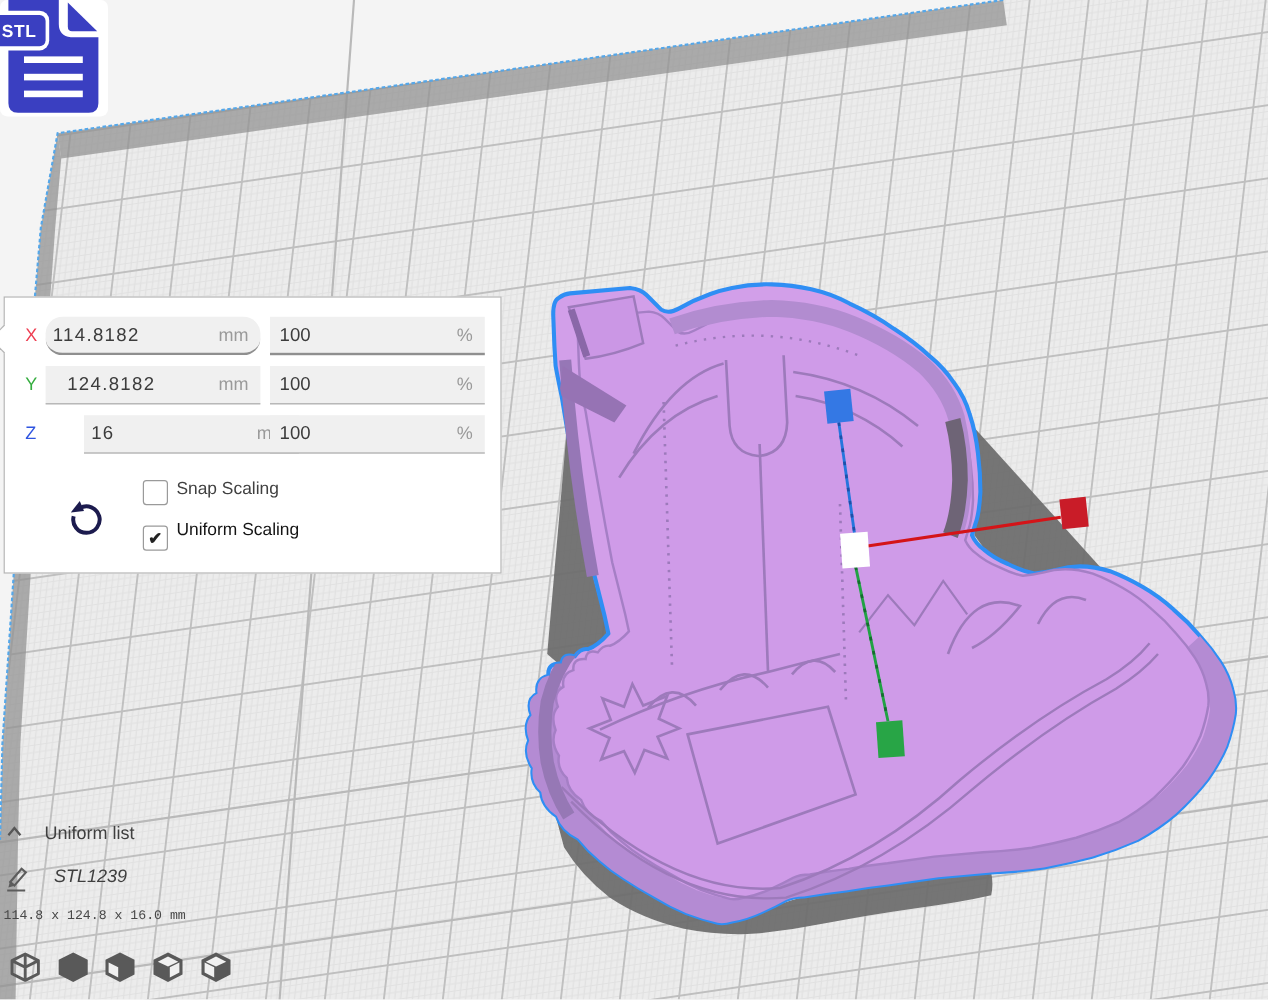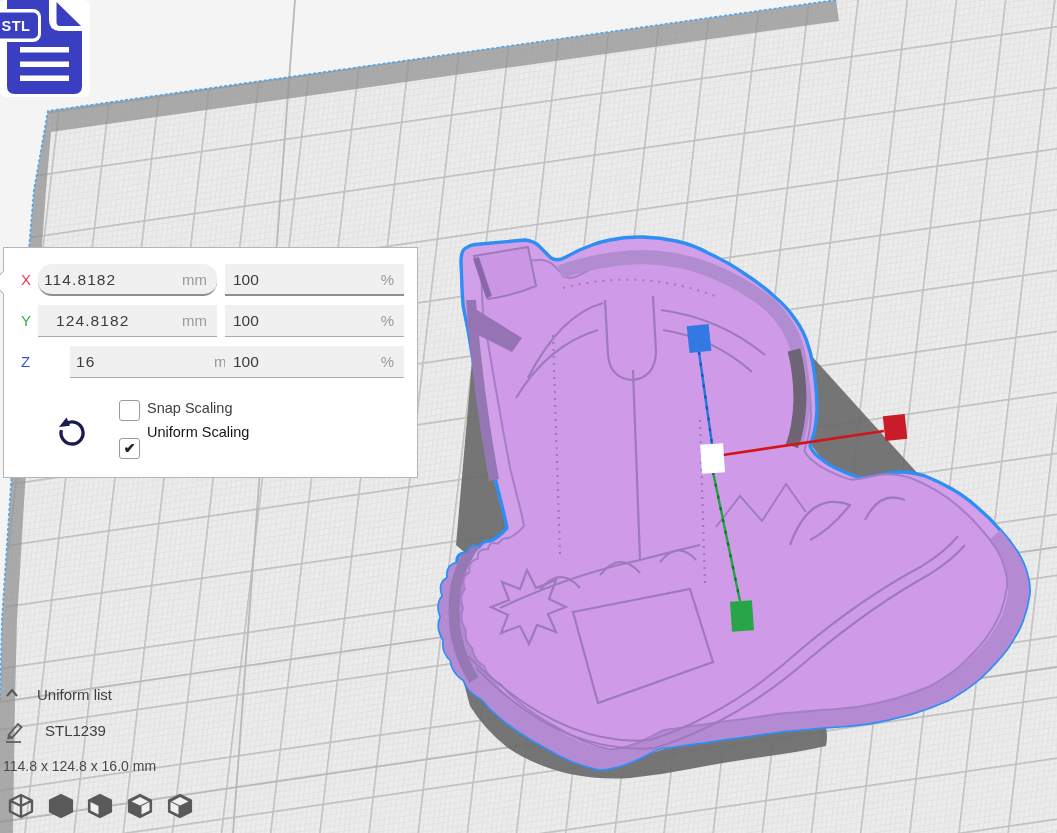--- a/index.html
+++ b/index.html
@@ -169,34 +169,34 @@
     <path d="M11.5,11.5 A11,11 0 1 1 6.4,18.2" fill="none" stroke="#1c1b4e" stroke-width="3.3"></path>
     <polygon points="4,15 11.5,5.4 15,13.8" fill="#1c1b4e"></polygon>
   </svg>
 
   <div style="position:absolute;left:115px;top:152px;width:21px;height:21px;background:#fff;
               border:1.5px solid #9a9a9a;border-radius:3px;box-sizing:border-box;"></div>
   <div style="position:absolute;left:143px;top:152px;font-size:14.5px;color:#404040;">Snap Scaling</div>
   <div style="position:absolute;left:115px;top:190px;width:21px;height:21px;background:#fff;
               border:1.5px solid #9a9a9a;border-radius:3px;box-sizing:border-box;
               text-align:center;line-height:18px;font-size:14px;color:#222;font-weight:bold;">✔</div>
-  <div style="position:absolute;left:143px;top:176px;font-size:14.5px;color:#141414;">Uniform Scaling</div>
+  <div style="position:absolute;left:143px;top:186px;font-size:14.5px;color:#141414;">Uniform Scaling</div>
 </div>
 
 <svg class="hud" style="left:6px;top:687px" width="14" height="12" viewBox="0 0 14 12">
   <polyline points="1,9 6,3 11,9" fill="none" stroke="#565656" stroke-width="2"></polyline>
 </svg>
 <div class="hud" style="left:37px;top:686px;font-size:15px;">Uniform list</div>
 <svg class="hud" style="left:5px;top:720px" width="22" height="24" viewBox="0 0 22 24">
   <path d="M3.5,15 L13,4 L16.5,7 L7,18 Z" fill="none" stroke="#5c5c5c" stroke-width="1.8"></path>
   <path d="M2,19.5 L3.2,14.8 L7.2,18.2 Z" fill="#5c5c5c"></path>
   <line x1="1" y1="22" x2="16" y2="22" stroke="#5c5c5c" stroke-width="1.7"></line>
 </svg>
-<div class="hud" style="left:45px;top:722px;font-size:15px;">STL1239</div>
-<div class="hud" style="left:3px;top:758px;font-size:14px;color:#484848;">114.8 x 124.8 x 16.0 mm</div>
+<div class="hud" style="left:45px;top:722px;font-size:15px;font-style:italic;">STL1239</div>
+<div class="hud" style="left:3px;top:758px;font-size:11px;color:#484848;font-family:Liberation Mono, monospace;">114.8 x 124.8 x 16.0 mm</div>
 
 <svg class="hud" style="left:6px;top:792px" width="200" height="30" viewBox="0 0 200 30">
   <g stroke="#595959" stroke-width="2.4" fill="none" stroke-linejoin="round">
     <path d="M15,3 L26,8.5 V19.5 L15,25 L4,19.5 V8.5 Z M15,3 V14 M15,14 L4,8.5 M15,14 L26,8.5 M15,14 V25"></path>
   </g>
   <g transform="translate(40,0)">
     <path d="M15,3 L26,8.5 V19.5 L15,25 L4,19.5 V8.5 Z" fill="#595959" stroke="#595959" stroke-width="2.2" stroke-linejoin="miter"></path>
   </g>
   <g transform="translate(79,0)">
     <path d="M15,3 L26,8.5 V19.5 L15,25 L4,19.5 V8.5 Z" fill="#595959" stroke="#595959" stroke-width="2.2" stroke-linejoin="miter"></path>

